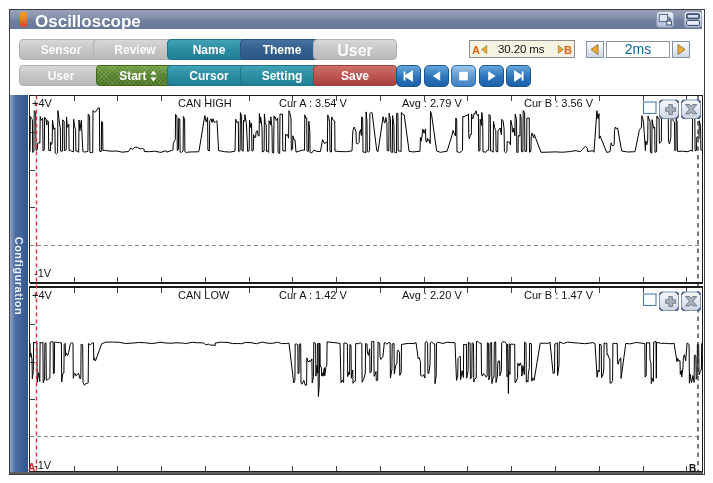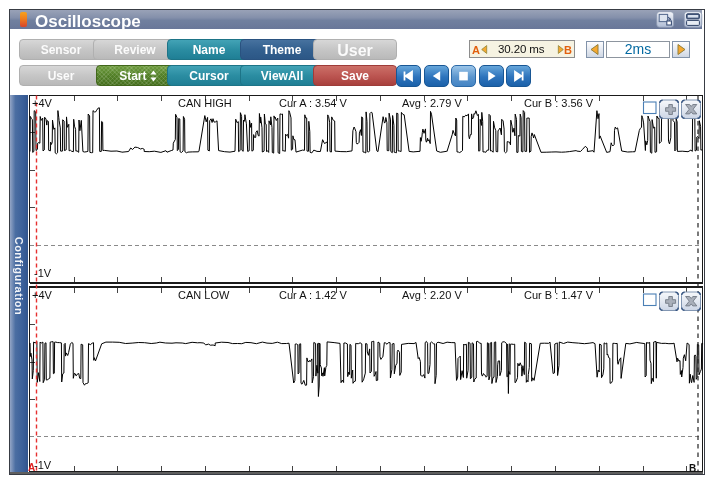--- a/index.html
+++ b/index.html
@@ -42,21 +42,21 @@
 <div class="btn teal" style="left:167px;top:39px">Name</div>
 <div class="btn navy" style="left:240px;top:39px">Theme</div>
 <div class="btn gray" style="left:313px;top:39px;font-size:16px">User Setting</div>
 
 <div class="btn gray" style="left:19px;top:65px">User</div>
 <div class="btn green" style="left:96px;top:65px">Start&nbsp;<svg width="7" height="12" viewBox="0 0 7 12" style="vertical-align:-2px">
       <path d="M3.5 0.5 L6.5 4.5 H0.5 z" fill="#fff"></path>
       <path d="M3.5 11.5 L0.5 7.5 H6.5 z" fill="#fff"></path>
     </svg></div>
 <div class="btn teal" style="left:167px;top:65px">Cursor</div>
-<div class="btn teal" style="left:240px;top:65px">ViewAll</div>
+<div class="btn teal" style="left:240px;top:65px">Setting</div>
 <div class="btn red" style="left:313px;top:65px">Save</div>
 
 <div class="pb" style="left:396px;top:65px">
     <svg width="23" height="20" viewBox="0 0 23 20">
       <path d="M7.5 5.5 v9 M15 5.7 L8.6 10 L15 14.3 z" fill="#fff" stroke="#fff" stroke-width="1.8"></path>
     </svg>
   </div>
 <div class="pb" style="left:423.5px;top:65px">
     <svg width="23" height="20" viewBox="0 0 23 20">
       <path d="M15.2 5.2 L7.8 10 L15.2 14.8 z" fill="#fff"></path>

